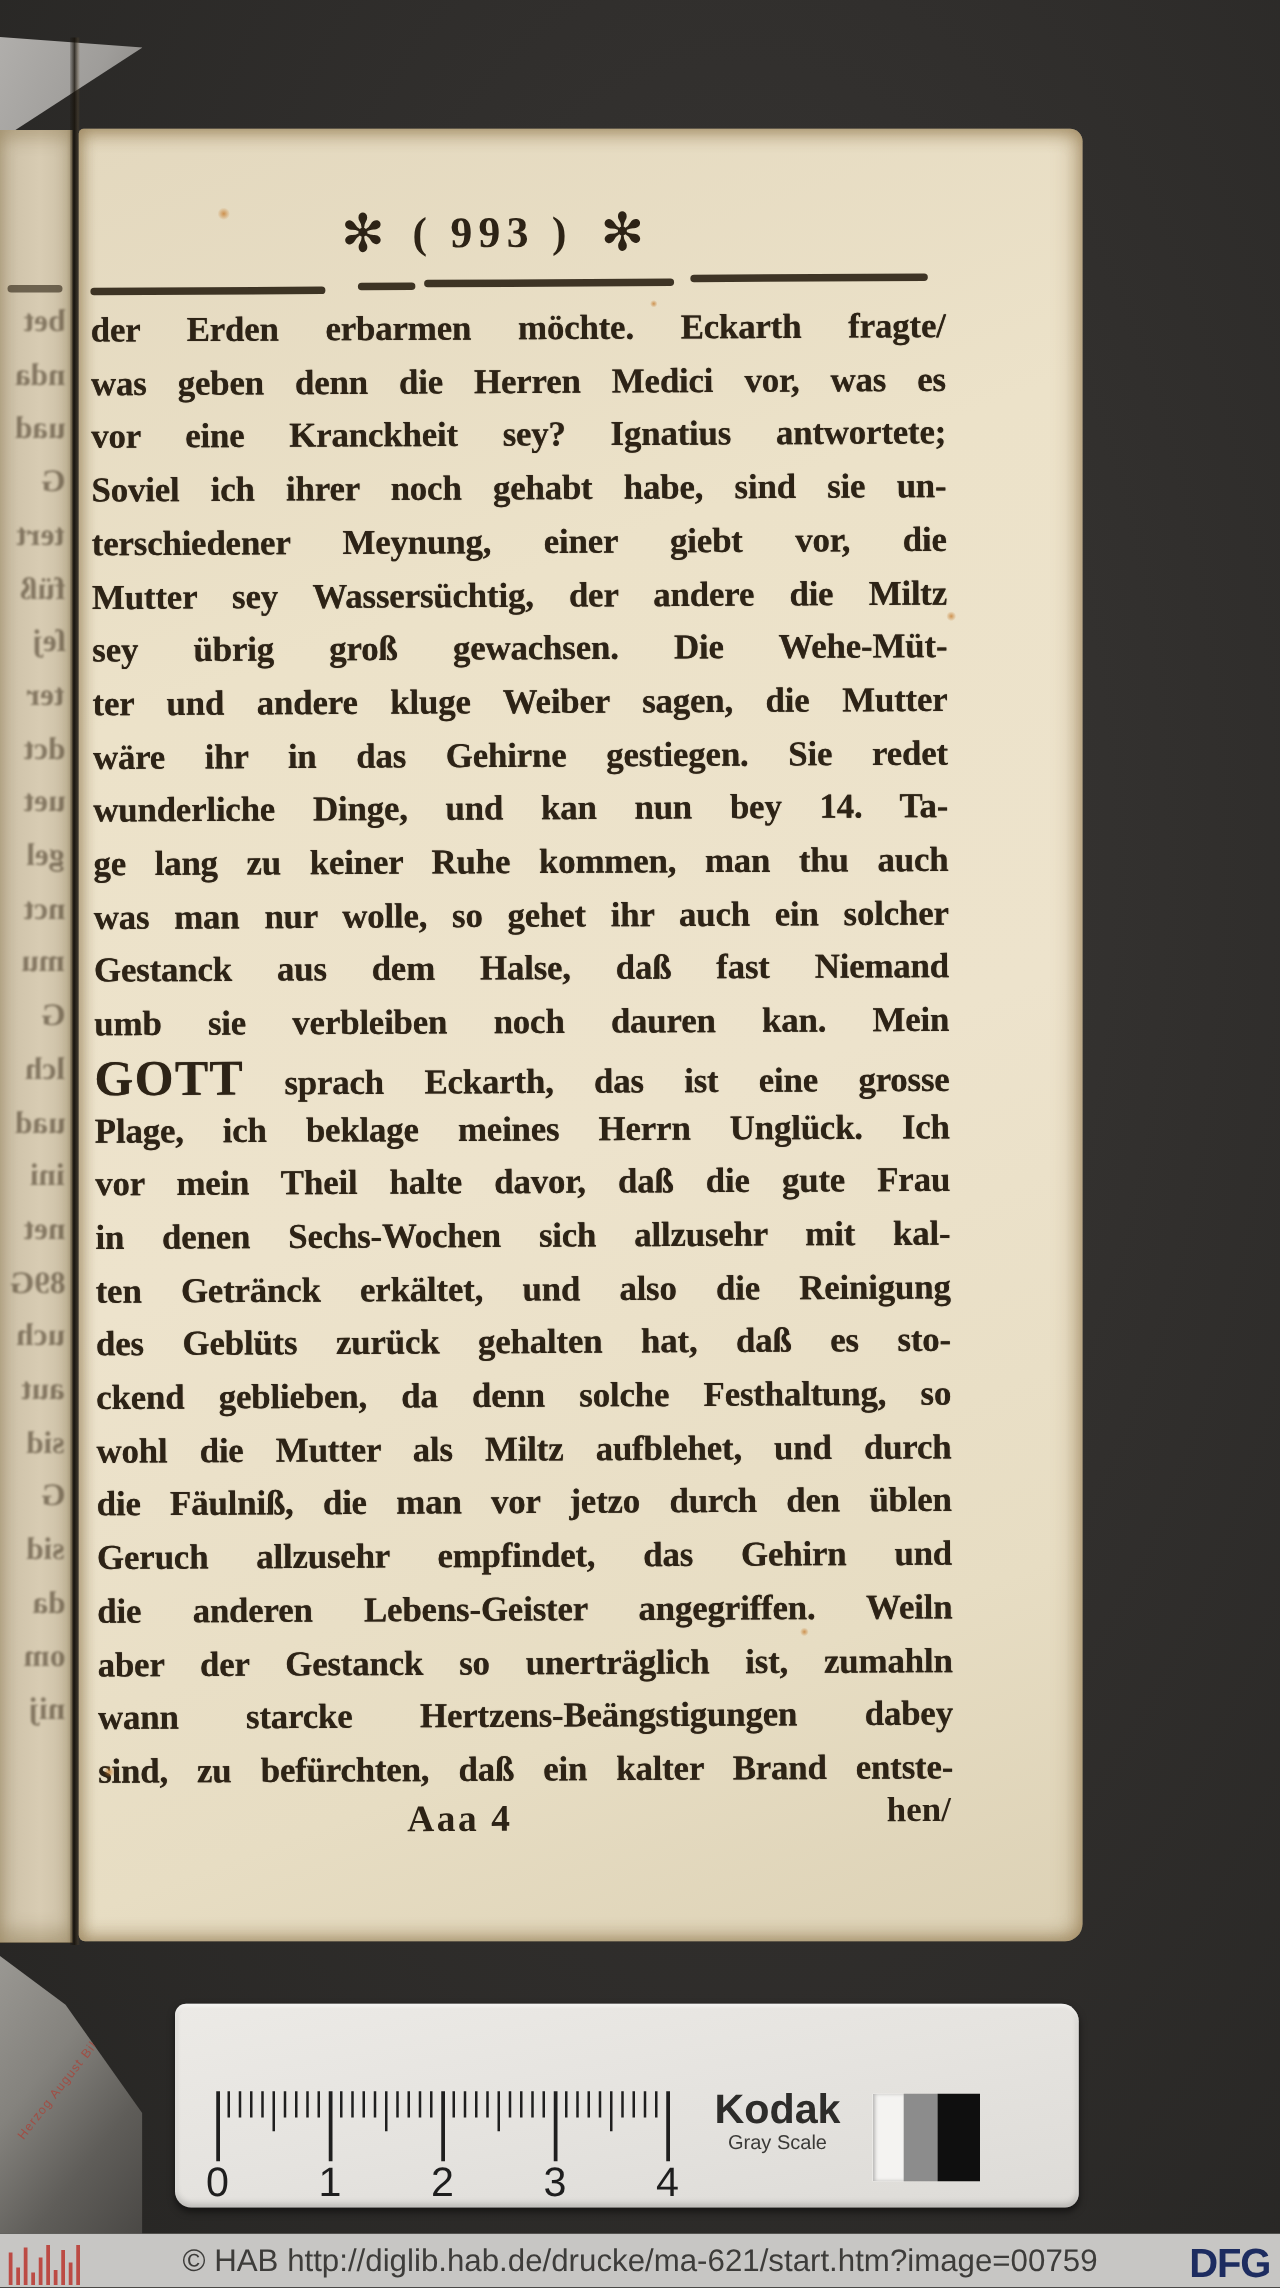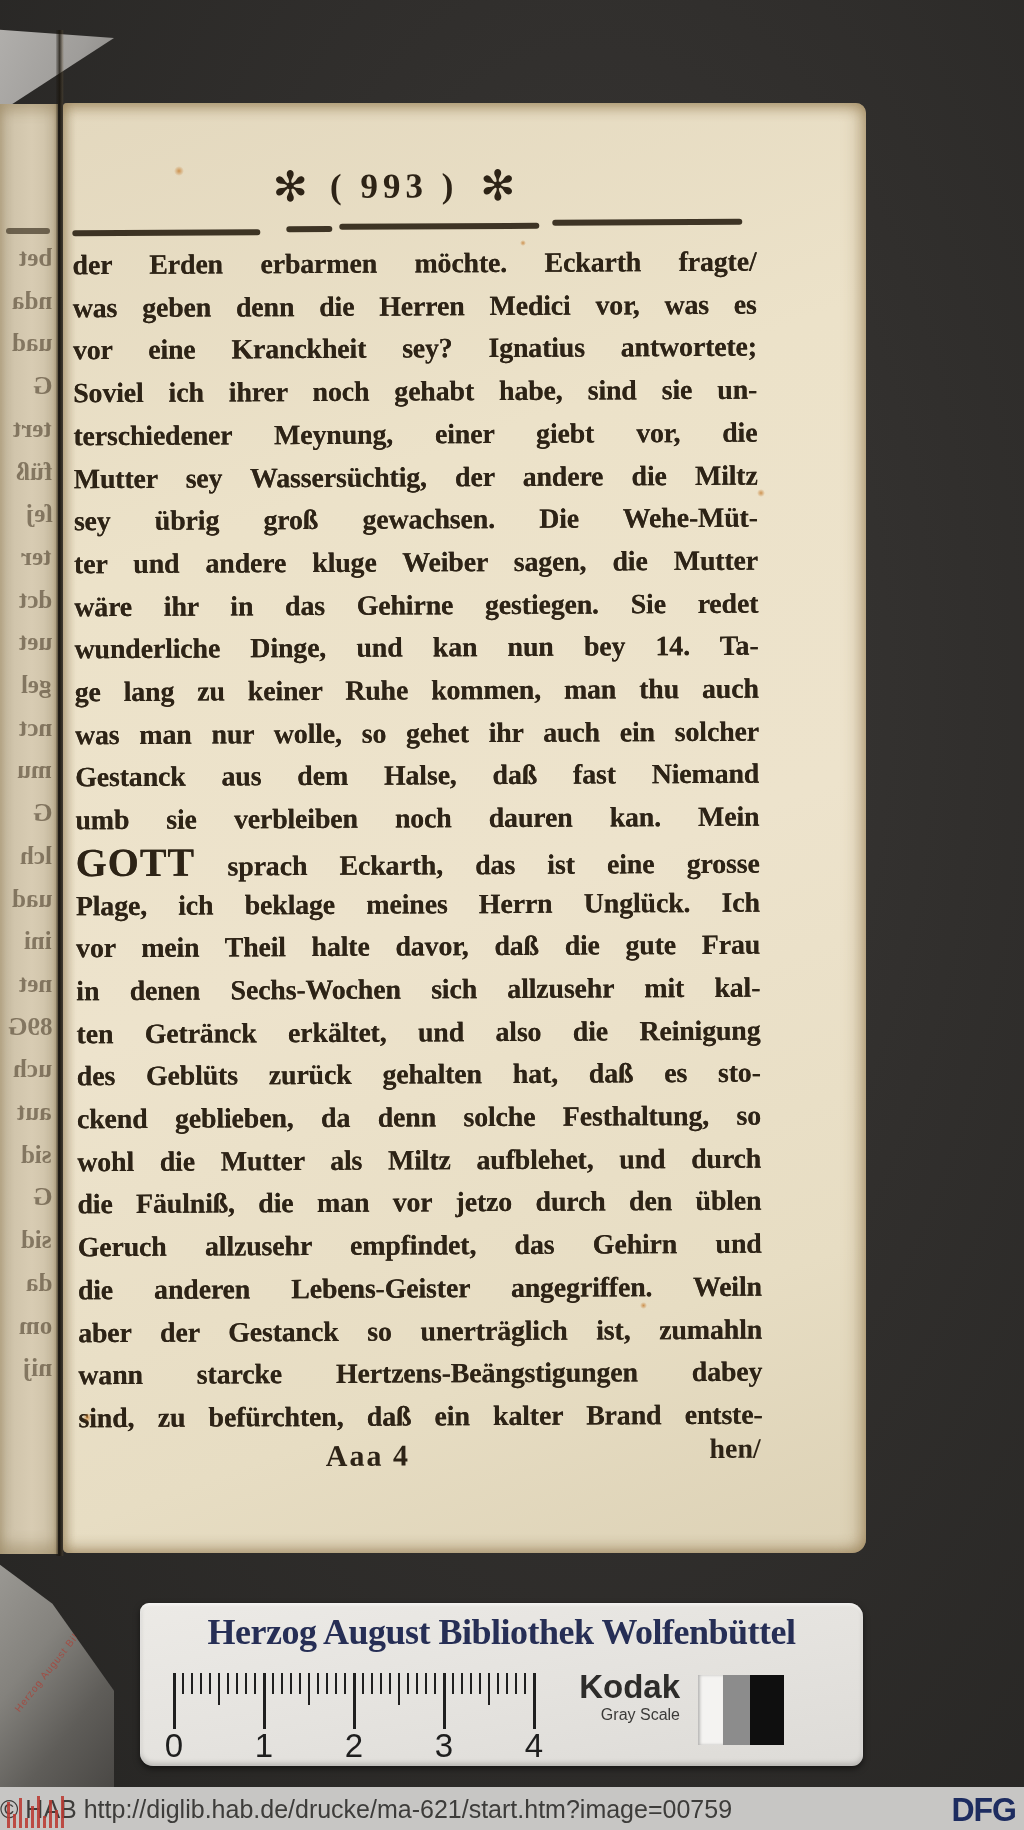--- a/index.html
+++ b/index.html
@@ -70,31 +70,31 @@
   .ruler-title{position:absolute;left:0;top:8px;width:100%;text-align:center;
     font-family:"Liberation Serif",serif;font-weight:700;font-size:36px;color:#262e55;
     letter-spacing:-0.5px;}
   .ticks{position:absolute;left:0;top:70px;width:100%;height:60px;}
   .tick{position:absolute;top:0;width:2px;background:#1f1f1f;}
   .tick.mid{height:32px;}
   .tick.minor{height:21px;}
   .tick.major{height:56px;width:3px;}
   .rnum{position:absolute;top:124px;transform:translateX(-50%);
     font-family:"Liberation Sans",sans-serif;font-size:33px;color:#1e1e1e;}
-  .kodak-block{position:absolute;left:424px;top:66px;width:116px;text-align:right;}
+  .kodak-block{position:absolute;left:424px;top:66px;width:116px;text-align:center;}
   .kodak{font-family:"Liberation Sans",sans-serif;font-weight:700;font-size:33px;color:#2d2c2a;line-height:36px;}
   .grayscale{font-family:"Liberation Sans",sans-serif;font-size:16px;color:#3b3a38;line-height:20px;}
   .patch{position:absolute;top:72px;height:70px;}
   .patch.white{left:558px;width:25px;background:#f4f3f1;box-shadow:inset 2px 0 3px rgba(0,0,0,.25);}
   .patch.gray{left:583px;width:27px;background:#8c8c8c;}
   .patch.black{left:610px;width:34px;background:#0f0f0f;}
 
   
   .footer-bar{position:absolute;left:0;top:1787px;width:1024px;height:44px;background:#c7c6c4;
-    display:flex;align-items:center;justify-content:flex-start;}
+    display:flex;align-items:center;justify-content:center;}
   .copyright{font-family:"Liberation Sans",sans-serif;font-size:25px;color:#3d3c3a;letter-spacing:0;}
   .dfg{position:absolute;right:8px;top:0px;height:43px;line-height:46px;
     font-family:"Liberation Sans",sans-serif;font-weight:700;font-size:32px;color:#1d2c60;
     letter-spacing:-1px;transform:scaleY(1.02);}
   .red-logo{position:absolute;left:7px;bottom:3px;width:70px;height:36px;}
   .red-bar{position:absolute;bottom:0;width:3px;background:#bb3a32;opacity:.88;}
 </style>
 </head>
 <body>
 
@@ -187,21 +187,20 @@
           </div>
         </div>
     </div>
   </div>
 
   <div class="angled-card">
     <div class="tiny-red">Herzog August Bibl.</div>
   </div>
 
   <div class="ruler-card">
-    <div class="ruler-title">Herzog August Bibliothek Wolfenbüttel</div>
     <div class="ticks" id="ticks">
         <div class="tick major" style="left: 33px;"></div>
         <div class="tick minor" style="left: 42px;"></div>
         <div class="tick minor" style="left: 51px;"></div>
         <div class="tick minor" style="left: 60px;"></div>
         <div class="tick minor" style="left: 69px;"></div>
         <div class="tick mid" style="left: 78px;"></div>
         <div class="tick minor" style="left: 87px;"></div>
         <div class="tick minor" style="left: 96px;"></div>
         <div class="tick minor" style="left: 105px;"></div>

